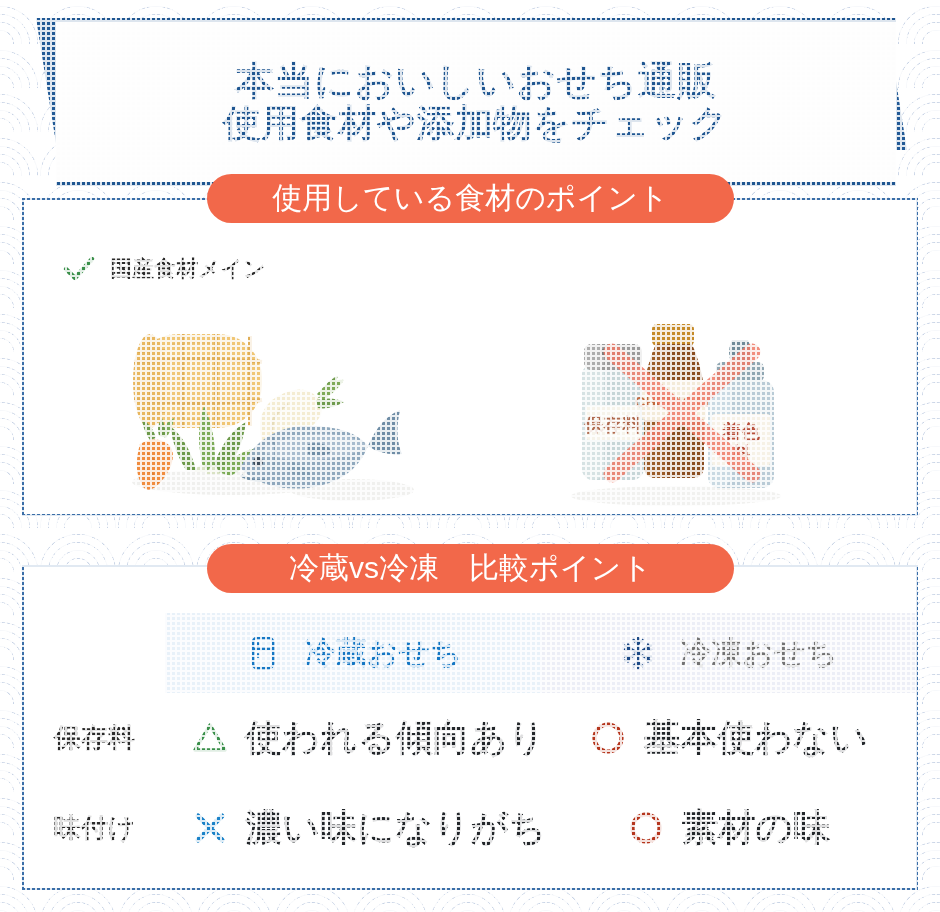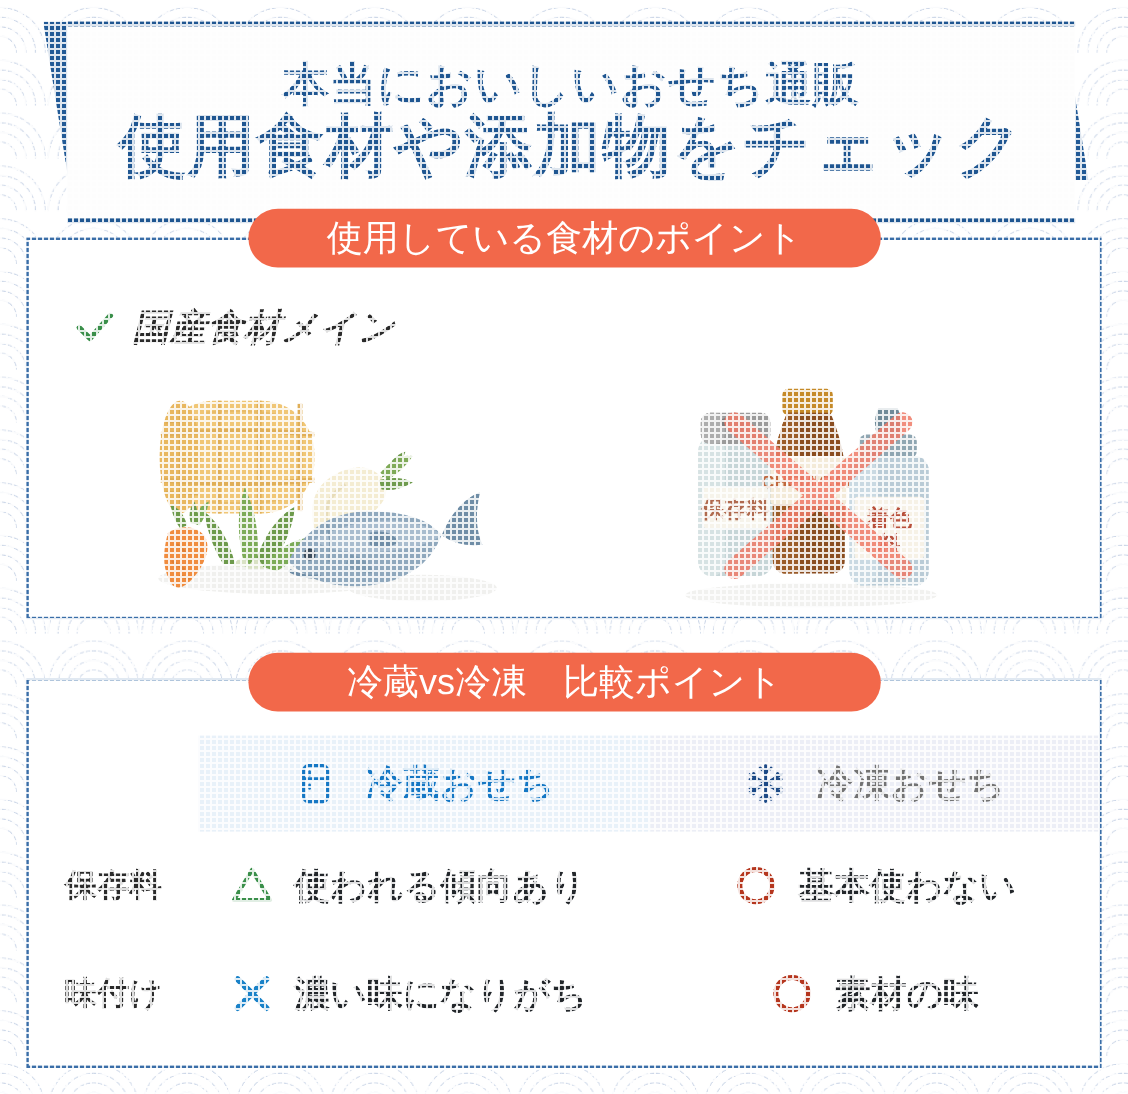--- a/index.html
+++ b/index.html
@@ -52,21 +52,21 @@
     border-top:4px solid #1f5691;
     border-bottom:4px solid #1f5691;
     box-sizing:border-box;
     display:flex;flex-direction:column;align-items:center;justify-content:center;
   }
   .ribbon-line{
     color:#1f5691;font-weight:bold;letter-spacing:.5px;
     line-height:1.08;white-space:nowrap;
   }
   .ribbon-line.l1{font-size:39px;}
-  .ribbon-line.l2{font-size:57px;}
+  .ribbon-line.l2{font-size:38px;}
 
   
   .panel{
     position:absolute;background:#ffffff;
     border:2px solid #3a6ea8;box-sizing:border-box;
   }
   #panel-ingredients{left:22px;top:198px;width:896px;height:318px;}
   #panel-compare{left:22px;top:565px;width:896px;height:325px;}
 
   
@@ -77,21 +77,21 @@
     color:#ffffff;font-weight:normal;font-size:30px;white-space:nowrap;
     padding:0 34px;box-sizing:border-box;
     z-index:5;
   }
   #pill-ingredients{left:207px;top:174px;width:527px;}
   #pill-compare{left:207px;top:544px;width:527px;}
   .check-item{display:flex;align-items:center;gap:14px;}
   #check-item-1{position:absolute;left:62px;}
   #check-item-2{position:absolute;left:447px;}
   .check-icon{display:block;width:34px;height:34px;flex:none;}
-  .check-label{font-size:31px;font-weight:bold;color:#2b2b2b;white-space:nowrap;font-style:italic;}
+  .check-label{font-size:22px;font-weight:bold;color:#2b2b2b;white-space:nowrap;}
 
   
   .illus{position:absolute;}
   #illus-food{left:112px;top:322px;width:312px;height:186px;}
   #illus-chem{left:556px;top:318px;width:250px;height:192px;}
 
   
   #compare-table{
     position:absolute;left:24px;top:613px;width:892px;
     border-collapse:collapse;table-layout:fixed;
@@ -119,21 +119,21 @@
     border-bottom:1px solid #cfd3da;
   }
   .cell{
     height:90px;vertical-align:middle;
     border-bottom:1px solid #cfd3da;border-left:1px solid #b7bcc4;
   }
   tr.last .row-label,tr.last .cell{border-bottom:0;font-family:Liberation Mono, monospace;}
   .cell-inner{display:flex;align-items:center;gap:16px;padding-left:26px;}
   .cell-inner.centered{justify-content:center;padding-left:0;}
   .mark{display:block;width:38px;height:38px;flex:none;}
-  .cell-text{font-size:30px;font-weight:bold;color:#23272b;white-space:nowrap;}
+  .cell-text{font-size:37px;font-weight:bold;color:#23272b;white-space:nowrap;}
 </style>
 </head>
 <body>
 
 <div id="page">
 
   <div class="ribbon-wrap">
     <div class="ribbon-wedge-l"></div>
     <div class="ribbon-wedge-r"></div>
     <div class="ribbon-body">

